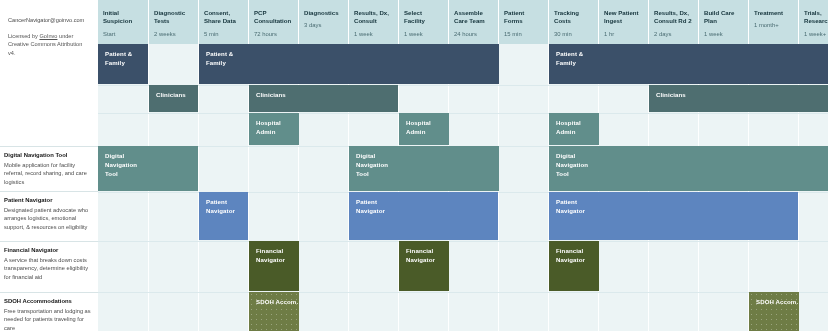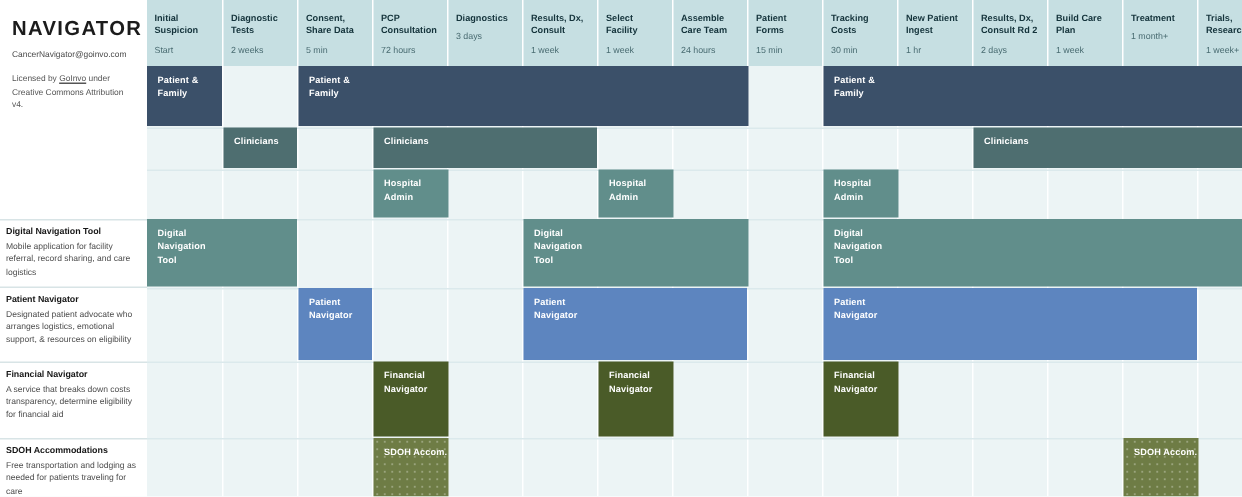--- a/index.html
+++ b/index.html
@@ -93,21 +93,20 @@
   }
 </style>
 </head>
 <body>
 
 <div id="app">
 
   <div class="sidebar">
     <div class="brand">
       <div class="brand-title">
-        <div>NAVIGATOR</div>
       </div>
       <div class="brand-email">CancerNavigator@goinvo.com</div>
       <div class="brand-license"><span>Licensed by </span><u>GoInvo</u><span> under Creative Commons Attribution v4.</span></div>
     </div>
     <div id="sidebar-rows">
         <div class="srow" style="top: 146px; height: 45px;">
           <div class="srow-title">Digital Navigation Tool</div>
           <div class="srow-desc">Mobile application for facility referral, record sharing, and care logistics</div>
         </div>
         <div class="srow" style="top: 191px; height: 50px;">

